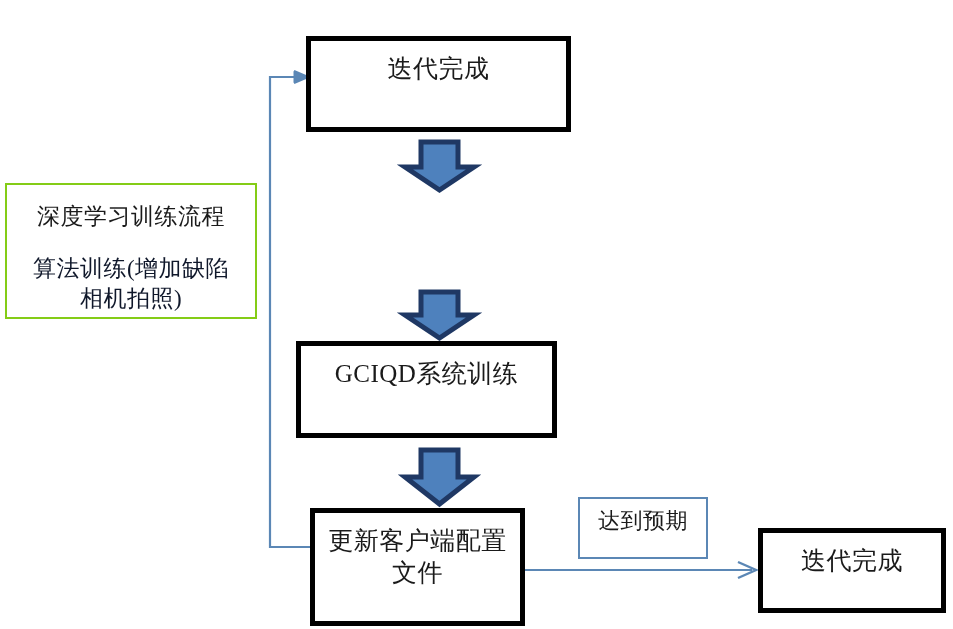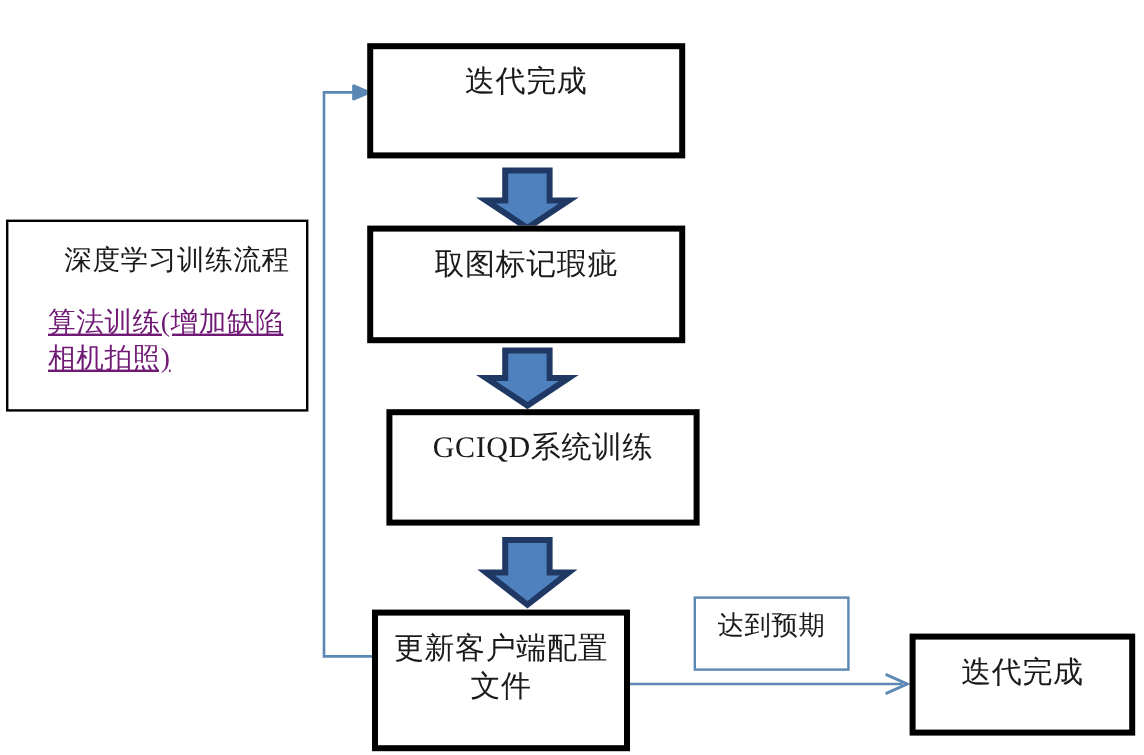--- a/index.html
+++ b/index.html
@@ -43,60 +43,58 @@
     left: 306px; top: 36px; width: 265px; height: 96px;
   }
   #node-camera .label { font-size: 25px; padding-top: 12px; }
 
   #node-mark {
     left: 306px; top: 188px; width: 265px; height: 98px;
   }
   #node-mark .label { font-size: 25px; padding-top: 12px; }
 
   #node-train {
-    left: 322px; top: 341px; width: 261px; height: 97px;
+    left: 296px; top: 341px; width: 261px; height: 97px;
   }
   #node-train .label { font-size: 25px; padding-top: 12px; }
 
   #node-update {
     left: 310px; top: 508px; width: 215px; height: 118px;
   }
   #node-update .label { font-size: 25px; padding-top: 12px; }
 
   #node-done {
     left: 758px; top: 528px; width: 188px; height: 85px;
   }
   #node-done .label { font-size: 25px; padding-top: 12px; }
 
   #node-expected {
     left: 578px; top: 497px; width: 130px; height: 62px;
   }
   #node-expected .label { font-size: 22px; padding-top: 8px; }
 
   #panel-note {
-    left: 5px; top: 183px; width: 252px; height: 160px;
-    border: 2px solid #000000;
+    left: 5px; top: 183px; width: 252px; height: 136px;
+    border: 2px solid #84cc16;
     display: block;
-    padding-left: 33px;
   }
   #panel-note .note-line1 {
     font-size: 23px;
     text-align: center;
     padding-top: 16px;
     color: #1a1a1a;
     letter-spacing: 0.5px;
   }
   #panel-note .note-line2 {
     font-size: 23px;
-    text-align: left;
+    text-align: center;
     padding-top: 22px;
     line-height: 1.3;
-    color: #701a75;
+    color: #0f172a;
     letter-spacing: 0.5px;
-    text-decoration: underline;
   }
 
   
   #connectors {
     position: absolute;
     left: 0; top: 0;
     width: 953px;
     height: 629px;
     pointer-events: none;
   }
@@ -137,23 +135,20 @@
     <div class="note-line2">
       <div>算法训练(增加缺陷</div>
       <div>相机拍照)</div>
     </div>
   </div>
 
   <div class="node thick" id="node-camera">
     <div class="label">迭代完成</div>
   </div>
 
-  <div class="node thick" id="node-mark">
-    <div class="label">取图标记瑕疵</div>
-  </div>
 
   <div class="node thick" id="node-train">
     <div class="label">GCIQD系统训练</div>
   </div>
 
   <div class="node thin" id="node-expected">
     <div class="label">达到预期</div>
   </div>
 
   <div class="node thick" id="node-update">

